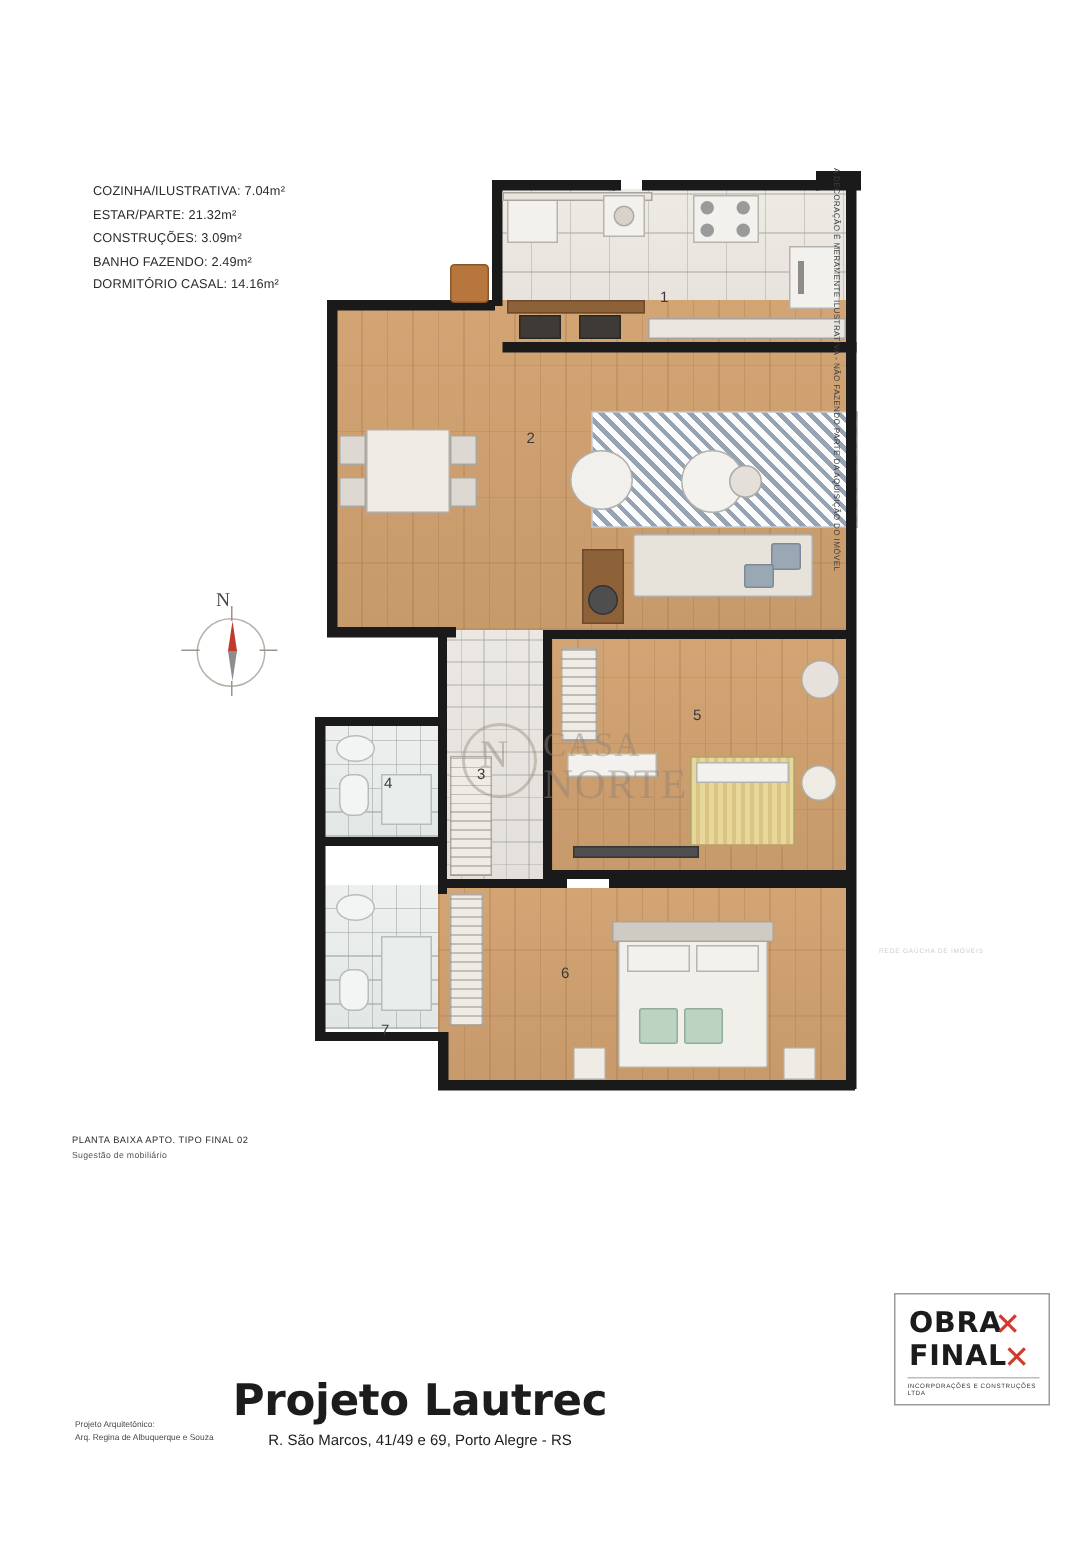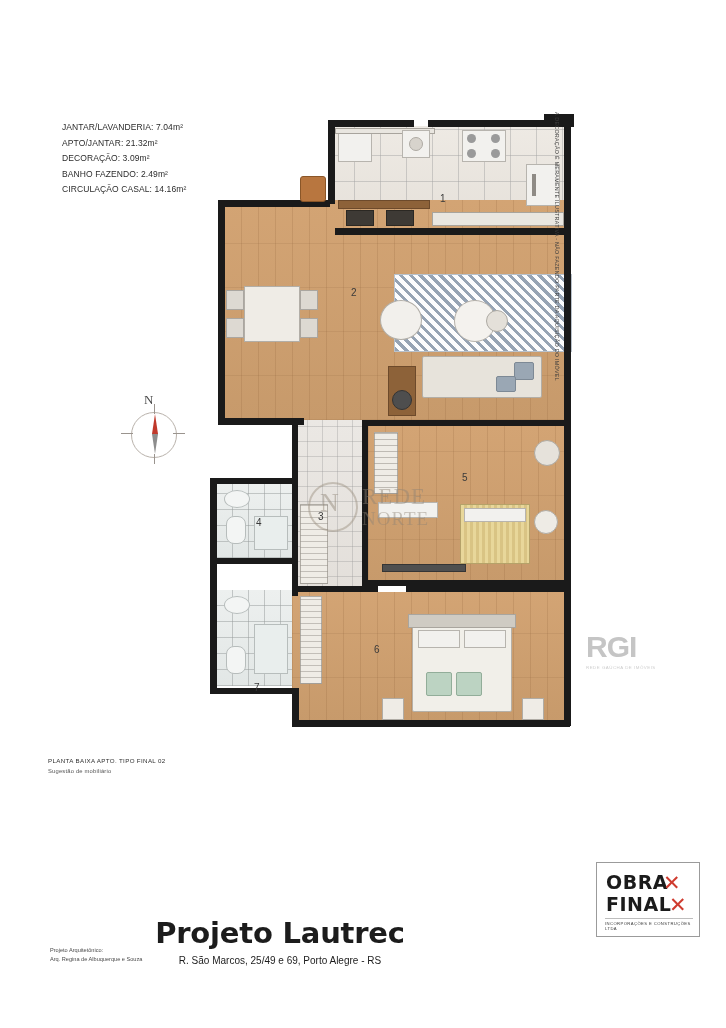--- a/index.html
+++ b/index.html
@@ -194,21 +194,21 @@
   }
   .wm-casanorte .wm-t1 {
     position: absolute;
     left: 62px; top: 6px;
     font-size: 23px;
     letter-spacing: 1px;
   }
   .wm-casanorte .wm-t2 {
     position: absolute;
     left: 62px; top: 30px;
-    font-size: 19px;
+    font-size: 28px;
     letter-spacing: 1px;
   }
 
   .wm-rgi {
     position: absolute;
     left: 586px;
     top: 630px;
     width: 120px;
     opacity: .5;
   }
@@ -329,25 +329,25 @@
     position: absolute;
     left: 8px; top: 55px;
     width: 88px; height: 1px;
     background: #bdbdbd;
   }
 </style>
 </head>
 <body>
 
 <div class="legend">
-  <div>JANTAR/LAVANDERIA: 7.04m²</div>
-  <div>APTO/JANTAR: 21.32m²</div>
-  <div>DECORAÇÃO: 3.09m²</div>
+  <div>COZINHA/ILUSTRATIVA: 7.04m²</div>
+  <div>ESTAR/PARTE: 21.32m²</div>
+  <div>CONSTRUÇÕES: 3.09m²</div>
   <div>BANHO FAZENDO: 2.49m²</div>
-  <div>CIRCULAÇÃO CASAL: 14.16m²</div>
+  <div>DORMITÓRIO CASAL: 14.16m²</div>
 </div>
 
 <div class="compass">
   <div class="n-label">N</div>
   <div class="ring"></div>
   <div class="tick tick-l"></div>
   <div class="tick tick-r"></div>
   <div class="tick tick-t"></div>
   <div class="tick tick-b"></div>
   <div class="needle-n"></div>
@@ -482,36 +482,35 @@
   <div class="rnum" style="left:266px; top:368px;">5</div>
   <div class="rnum" style="left:178px; top:540px;">6</div>
   <div class="rnum" style="left:58px; top:578px;">7</div>
 </div>
 
 <div class="disclaimer">A DECORAÇÃO É MERAMENTE ILUSTRATIVA - NÃO FAZENDO PARTE DA AQUISIÇÃO DO IMÓVEL</div>
 
 <div class="wm-casanorte">
   <div class="wm-circle"></div>
   <div class="wm-n">N</div>
-  <div class="wm-t1">REDE</div>
+  <div class="wm-t1">CASA</div>
   <div class="wm-t2">NORTE</div>
 </div>
 
 <div class="wm-rgi">
-  <div class="rgi-text">RGI</div>
   <div class="rgi-sub">REDE GAÚCHA DE IMÓVEIS</div>
 </div>
 
 <div class="plan-caption">
   <div>PLANTA BAIXA APTO. TIPO FINAL 02</div>
   <div class="sub">Sugestão de mobiliário</div>
 </div>
 
 <div class="footer-title">Projeto Lautrec</div>
-<div class="footer-address">R. São Marcos, 25/49 e 69, Porto Alegre - RS</div>
+<div class="footer-address">R. São Marcos, 41/49 e 69, Porto Alegre - RS</div>
 <div class="credits">
   <div>Projeto Arquitetônico:</div>
   <div>Arq. Regina de Albuquerque e Souza</div>
 </div>
 
 <div class="logo-obra">
   <div class="l1">OBRA</div>
   <div class="x1">✕</div>
   <div class="l2">FINAL</div>
   <div class="x2">✕</div>

